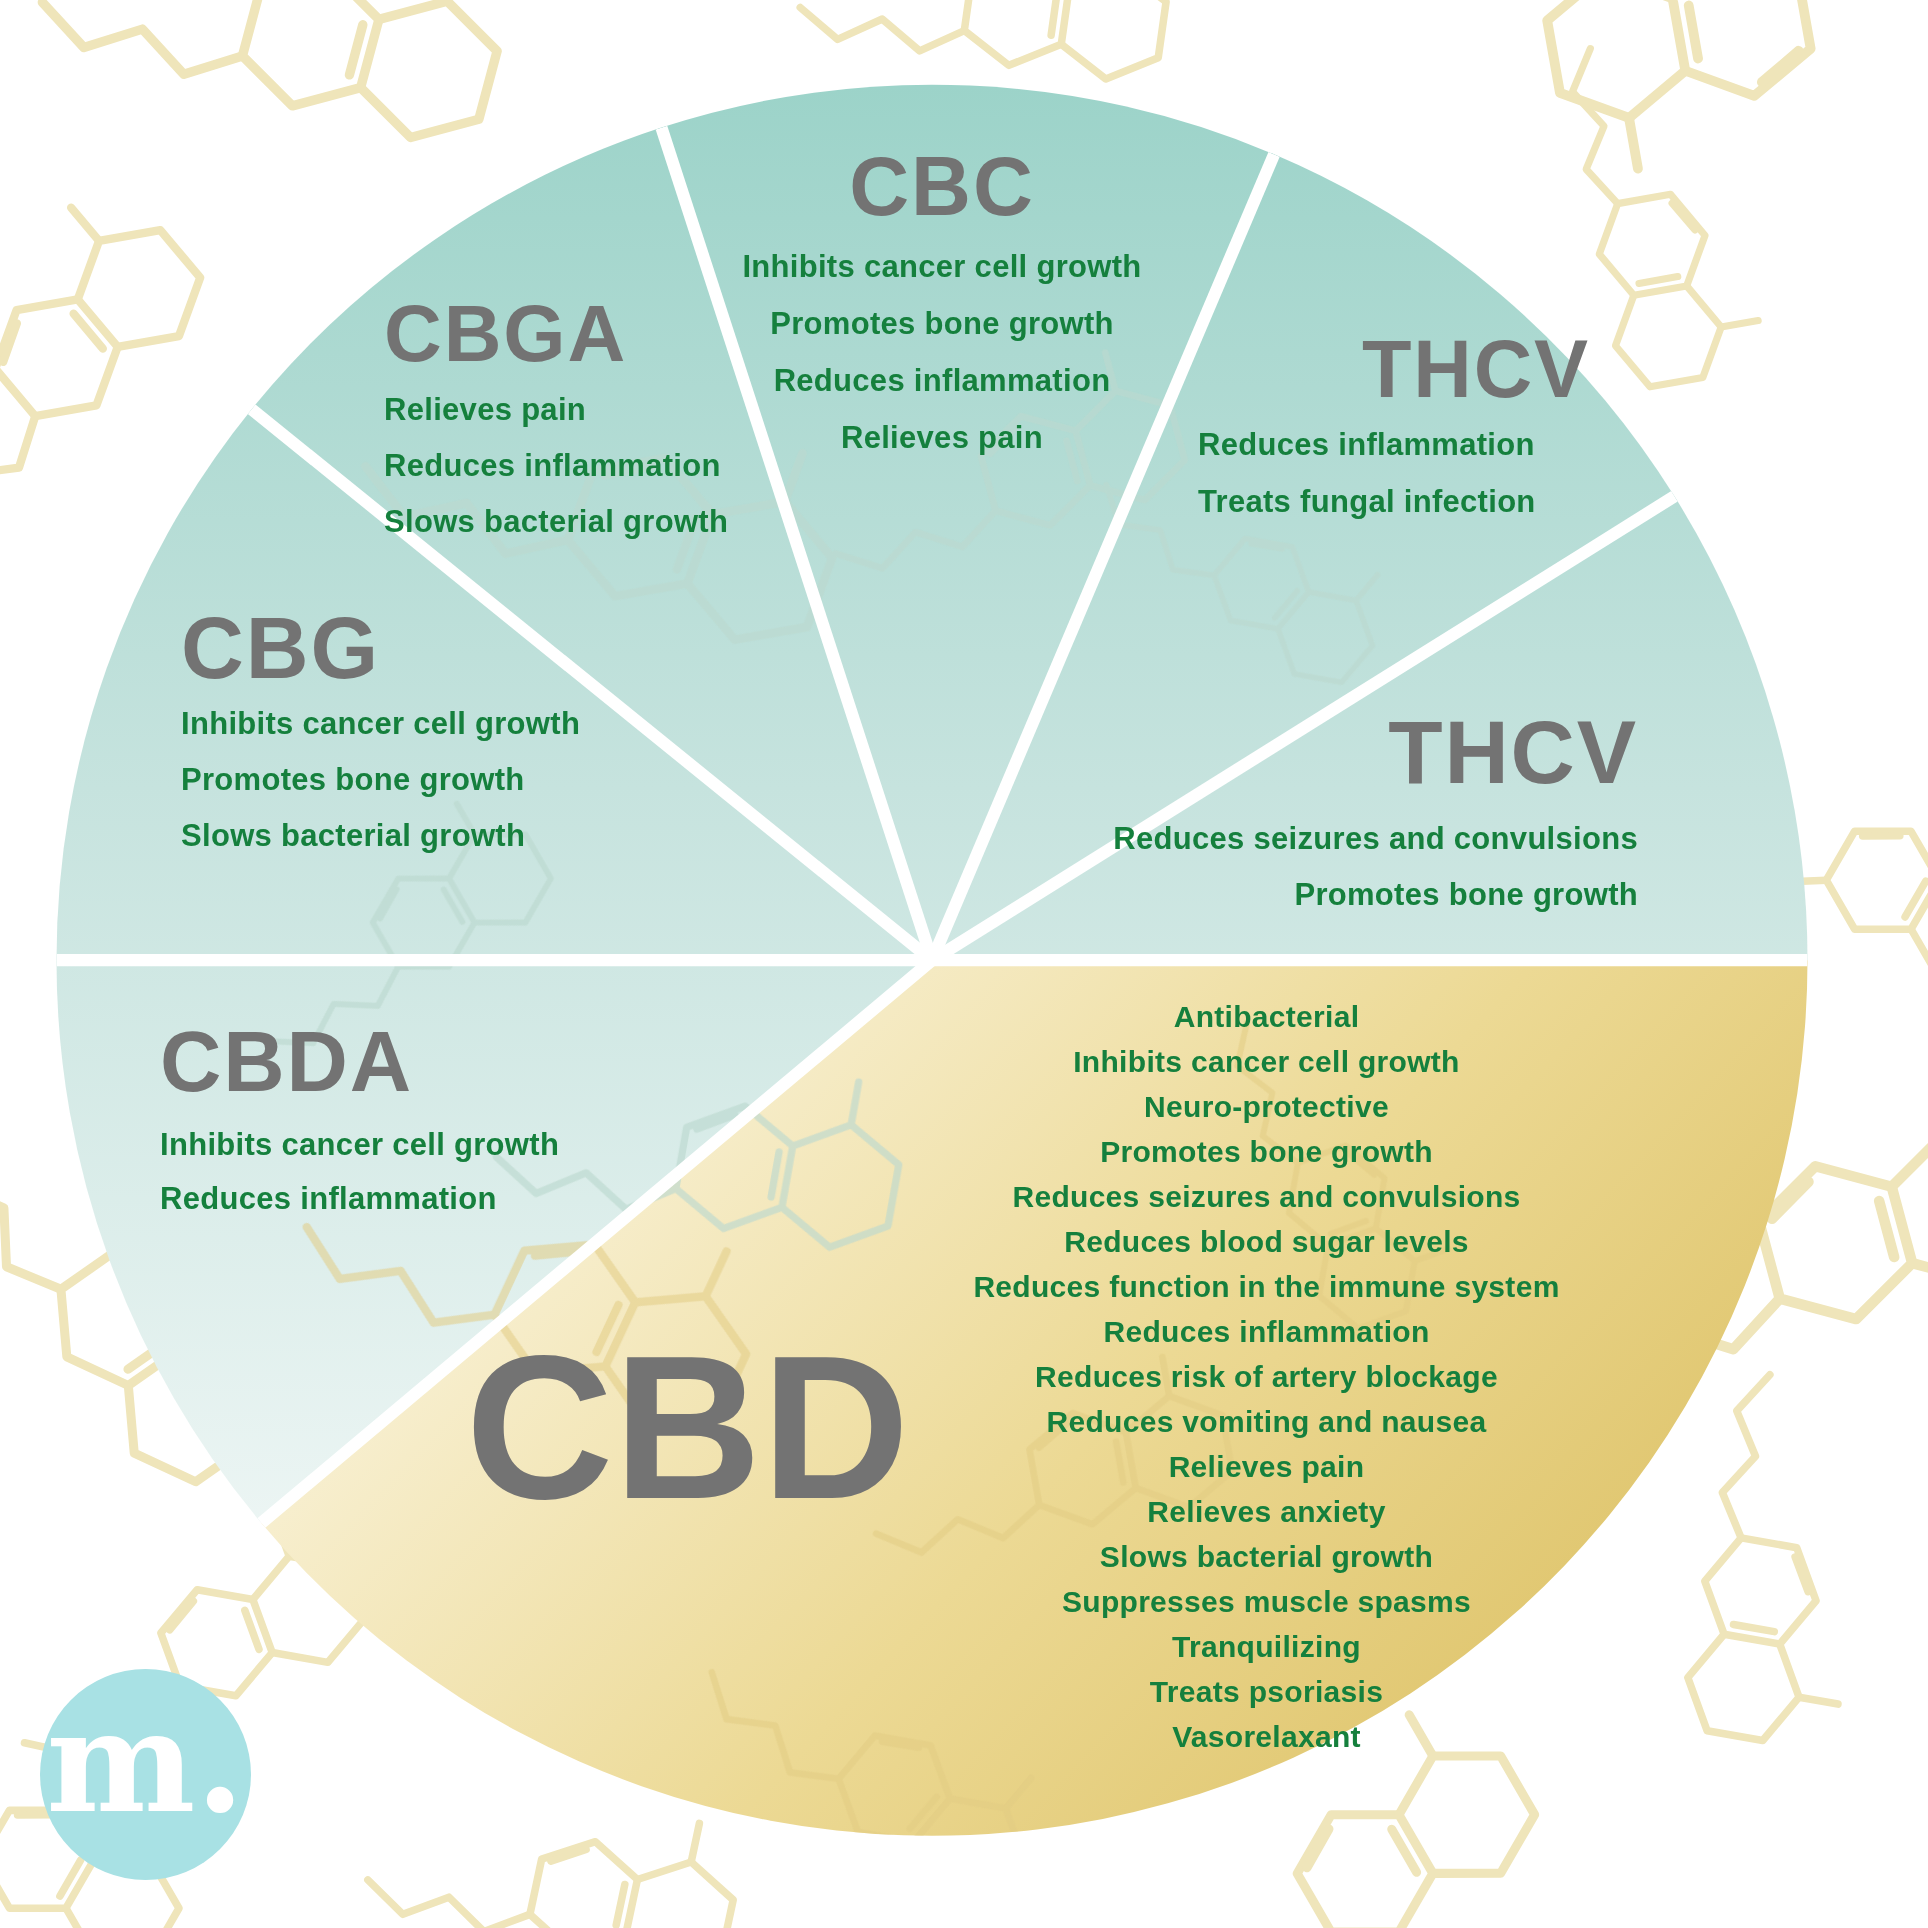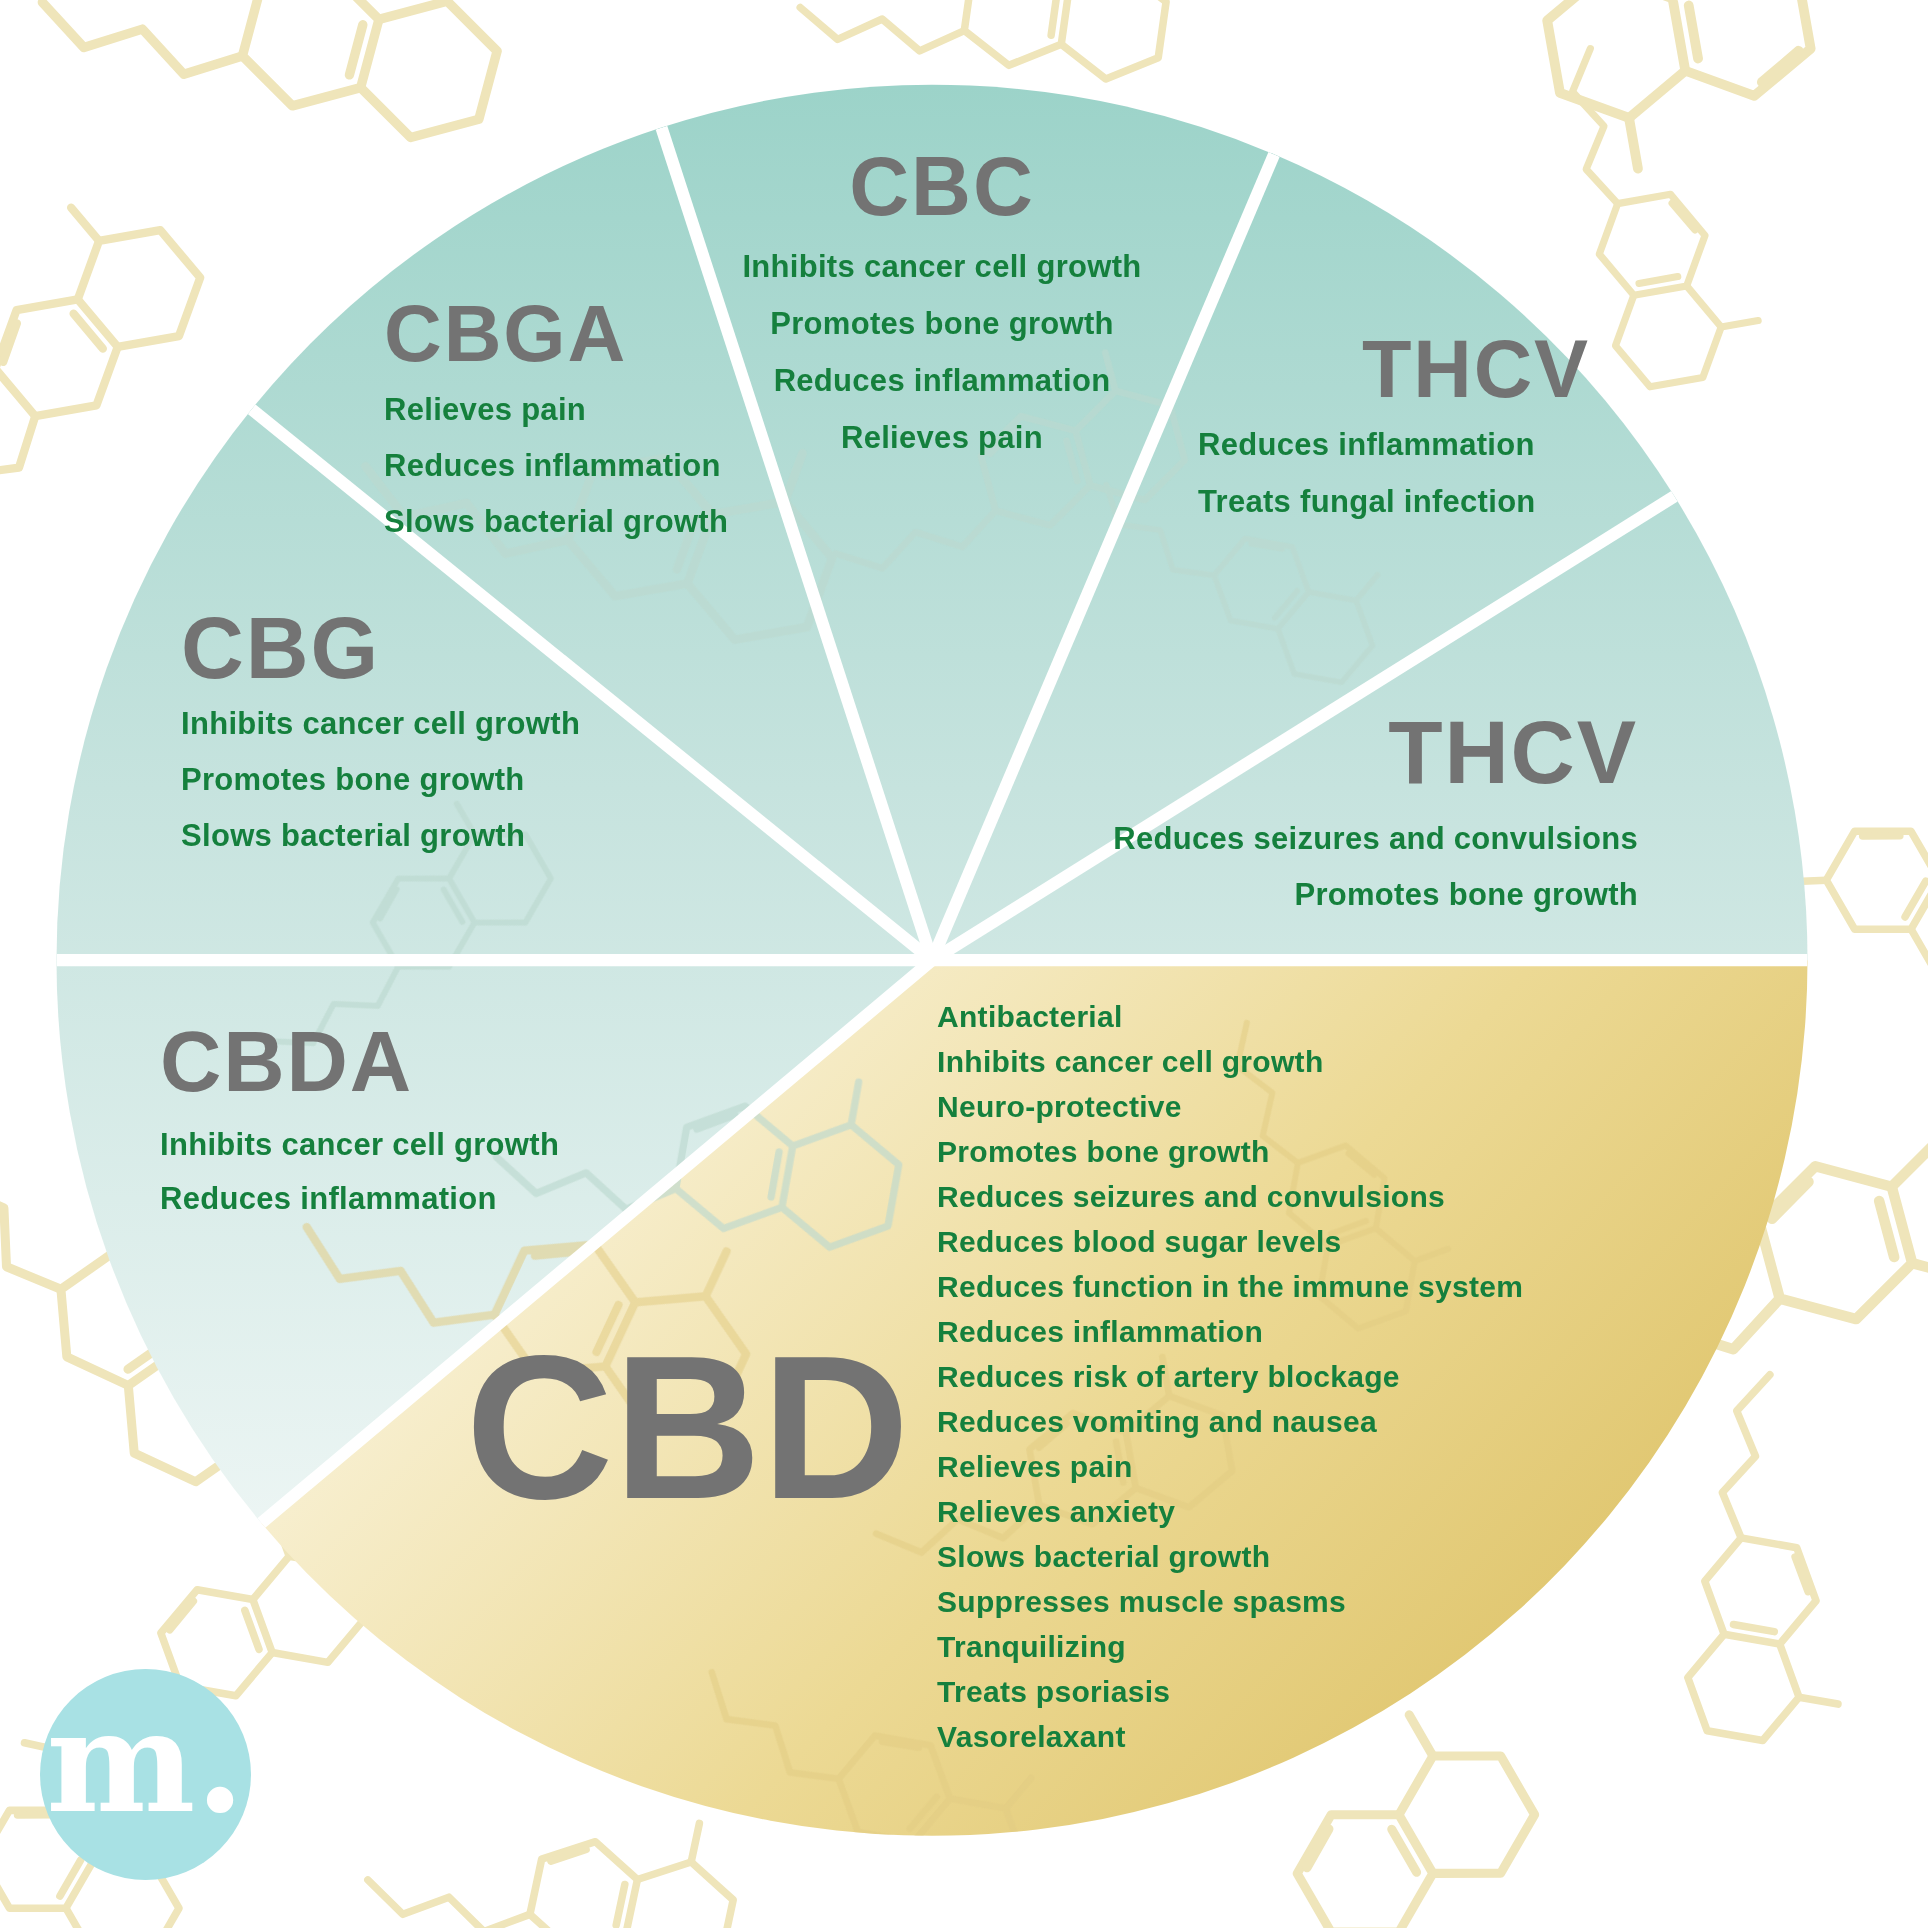--- a/index.html
+++ b/index.html
@@ -33,21 +33,21 @@
   #blk-cbg .seg-title{font-size:87px;}
   #blk-cbg .seg-items{margin-top:0px;font-size:31px;line-height:56px;}
 
   #blk-cbda{left:160px;top:1015px;width:452px;}
   #blk-cbda .seg-title{font-size:85px;}
   #blk-cbda .seg-items{margin-top:9.4px;font-size:31px;line-height:54px;}
 
   #blk-cbd-title{left:405px;top:1314px;width:565px;text-align:center;}
   #blk-cbd-title .seg-title{font-size:205px;letter-spacing:0px;line-height:1.1;}
 
-  #blk-cbd-items{left:937px;top:994px;width:659px;}
+  #blk-cbd-items{left:937px;top:994px;width:659px;text-align:center;}
   #blk-cbd-items .seg-items{font-size:30px;line-height:45px;}
 
   
   .logo{position:absolute;left:40px;top:1669px;width:211px;height:211px;border-radius:50%;
         background:#a8e1e4;display:flex;align-items:center;justify-content:center;}
   .logo span{font-family:"DejaVu Serif", serif;font-weight:700;color:#ffffff;
              font-size:141px;line-height:1;padding-bottom:26px;}
 </style>
 </head>
 <body>

